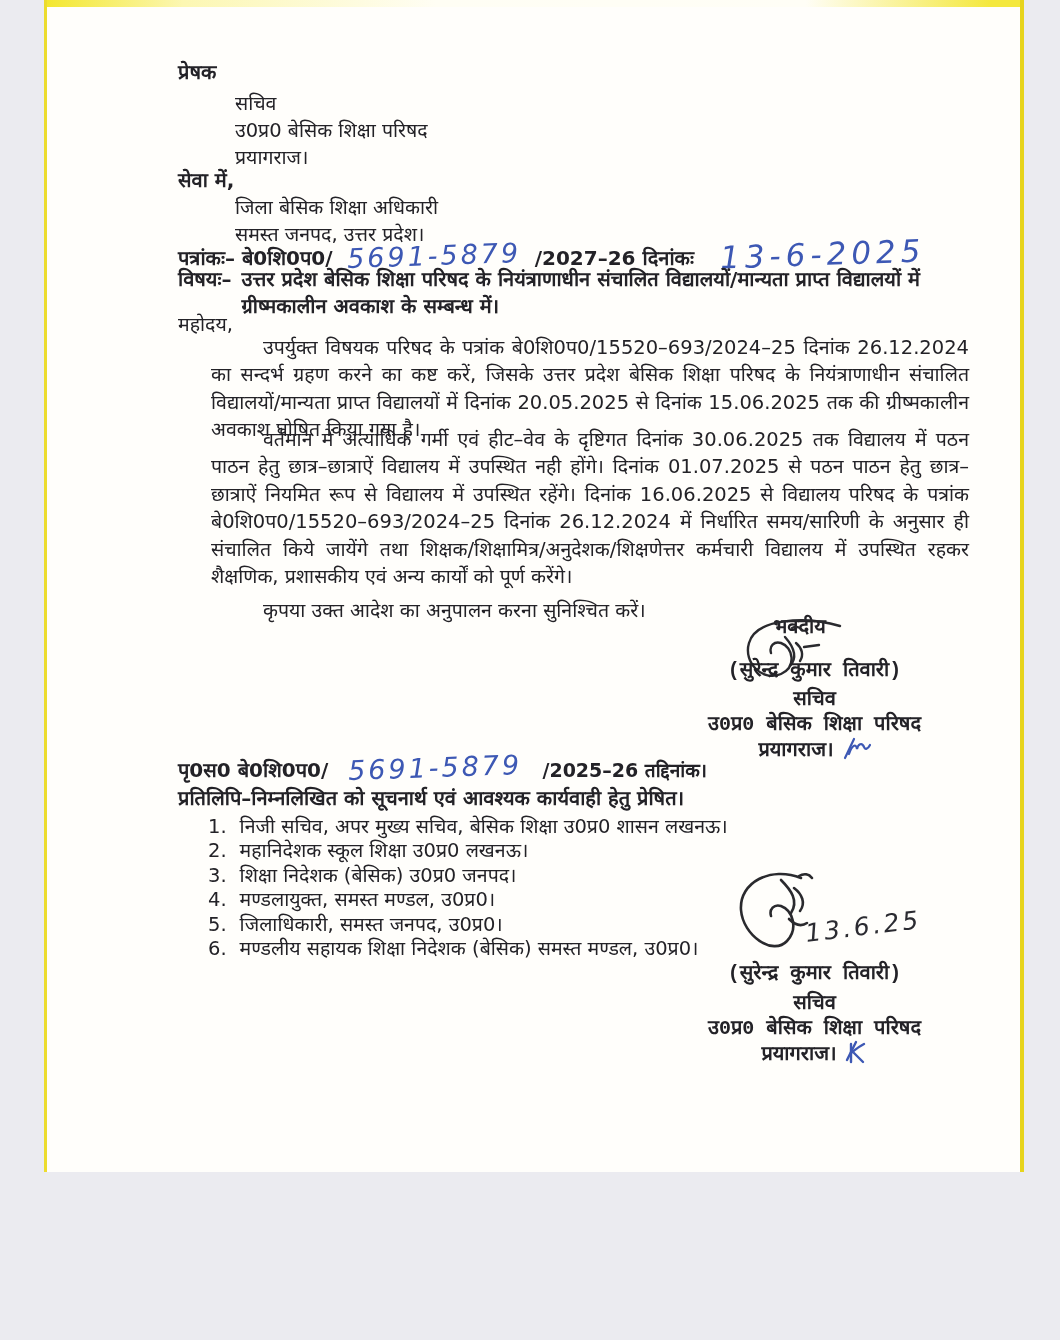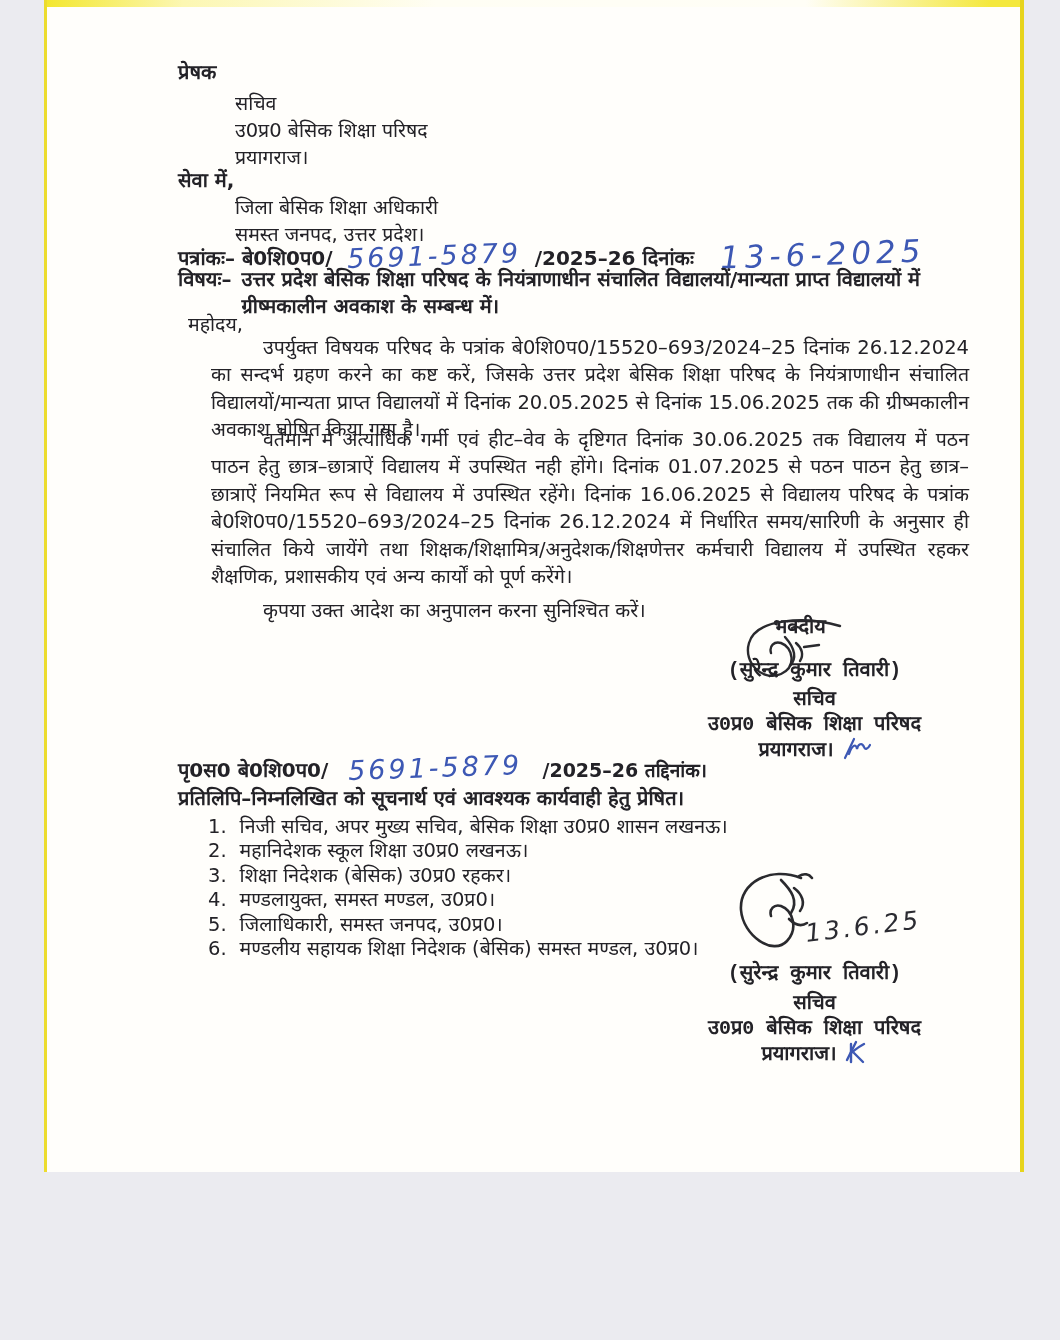--- a/index.html
+++ b/index.html
@@ -55,33 +55,33 @@
   <div class="abs ln" style="left:188px;top:117px;">उ0प्र0 बेसिक शिक्षा परिषद</div>
   <div class="abs ln" style="left:188px;top:144px;">प्रयागराज।</div>
 
   <div class="abs lbl" style="left:131px;top:166px;">सेवा में,</div>
   <div class="abs ln" style="left:188px;top:194px;">जिला बेसिक शिक्षा अधिकारी</div>
   <div class="abs ln" style="left:188px;top:221px;">समस्त जनपद, उत्तर प्रदेश।</div>
 
   <div class="abs refrow" style="left:131px;top:236px;">
     <span class="bold" style="font-size:20px;">पत्रांकः– बे0शि0प0/</span>
     <span class="hw hw-blue hw-num">5691-5879</span>
-    <span class="bold" style="font-size:20px;">/2025–26 दिनांकः</span>
+    <span class="bold" style="font-size:20px;">/2027–26 दिनांकः</span>
     <span class="hw hw-blue hw-date">13-6-2025</span>
   </div>
 
   <div class="abs" style="left:131px;top:266px;display:flex;gap:10px;">
     <span class="bold" style="font-size:20px;line-height:27px;">विषयः–</span>
     <span style="font-weight:bold;font-size:20px;line-height:27px;">
       <span style="display:block;">उत्तर प्रदेश बेसिक शिक्षा परिषद के नियंत्राणाधीन संचालित विद्यालयों/मान्यता प्राप्त विद्यालयों में</span>
       <span style="display:block;">ग्रीष्मकालीन अवकाश के सम्बन्ध में।</span>
     </span>
   </div>
 
-  <div class="abs ln" style="left:141px;top:311px;text-align:center;">महोदय,</div>
+  <div class="abs ln" style="left:131px;top:311px;text-align:center;">महोदय,</div>
 
   <div class="abs para" style="top:334px;">उपर्युक्त विषयक परिषद के पत्रांक बे0शि0प0/15520–693/2024–25 दिनांक 26.12.2024 का सन्दर्भ ग्रहण करने का कष्ट करें, जिसके उत्तर प्रदेश बेसिक शिक्षा परिषद के नियंत्राणाधीन संचालित विद्यालयों/मान्यता प्राप्त विद्यालयों में दिनांक 20.05.2025 से दिनांक 15.06.2025 तक की ग्रीष्मकालीन अवकाश घोषित किया गया है।</div>
   <div class="abs para" style="top:426px;">वर्तमान में अत्याधिक गर्मी एवं हीट–वेव के दृष्टिगत दिनांक 30.06.2025 तक विद्यालय में पठन पाठन हेतु छात्र–छात्राऐं विद्यालय में उपस्थित नही होंगे। दिनांक 01.07.2025 से पठन पाठन हेतु छात्र–छात्राऐं नियमित रूप से विद्यालय में उपस्थित रहेंगे। दिनांक 16.06.2025 से विद्यालय परिषद के पत्रांक बे0शि0प0/15520–693/2024–25 दिनांक 26.12.2024 में निर्धारित समय/सारिणी के अनुसार ही संचालित किये जायेंगे तथा शिक्षक/शिक्षामित्र/अनुदेशक/शिक्षणेत्तर कर्मचारी विद्यालय में उपस्थित रहकर शैक्षणिक, प्रशासकीय एवं अन्य कार्यों को पूर्ण करेंगे।</div>
   <div class="abs para" style="top:597px;">कृपया उक्त आदेश का अनुपालन करना सुनिश्चित करें।</div>
 
   <div class="abs sigline" style="top:612px;padding-right:30px;box-sizing:border-box;">भवदीय</div>
   <div class="abs" style="left:693px;top:616px;">
     <svg width="118" height="72" viewBox="0 0 118 72" fill="none" stroke="#2a2a2e" stroke-width="2.4" stroke-linecap="round">
       <path d="M100,10 C66,0 16,2 9,27 C3,47 23,66 41,58 C57,51 53,31 41,27 C34,25 29,30 31,37"></path>
       <path d="M45,21 C53,30 58,41 50,50"></path>
@@ -112,21 +112,21 @@
     <div class="listrow">
         <span>1.</span>
         <span>निजी सचिव, अपर मुख्य सचिव, बेसिक शिक्षा उ0प्र0 शासन लखनऊ।</span>
       </div>
     <div class="listrow">
         <span>2.</span>
         <span>महानिदेशक स्कूल शिक्षा उ0प्र0 लखनऊ।</span>
       </div>
     <div class="listrow">
         <span>3.</span>
-        <span>शिक्षा निदेशक (बेसिक) उ0प्र0 रहकर।</span>
+        <span>शिक्षा निदेशक (बेसिक) उ0प्र0 जनपद।</span>
       </div>
     <div class="listrow">
         <span>4.</span>
         <span>मण्डलायुक्त, समस्त मण्डल, उ0प्र0।</span>
       </div>
     <div class="listrow">
         <span>5.</span>
         <span>जिलाधिकारी, समस्त जनपद, उ0प्र0।</span>
       </div>
     <div class="listrow">

